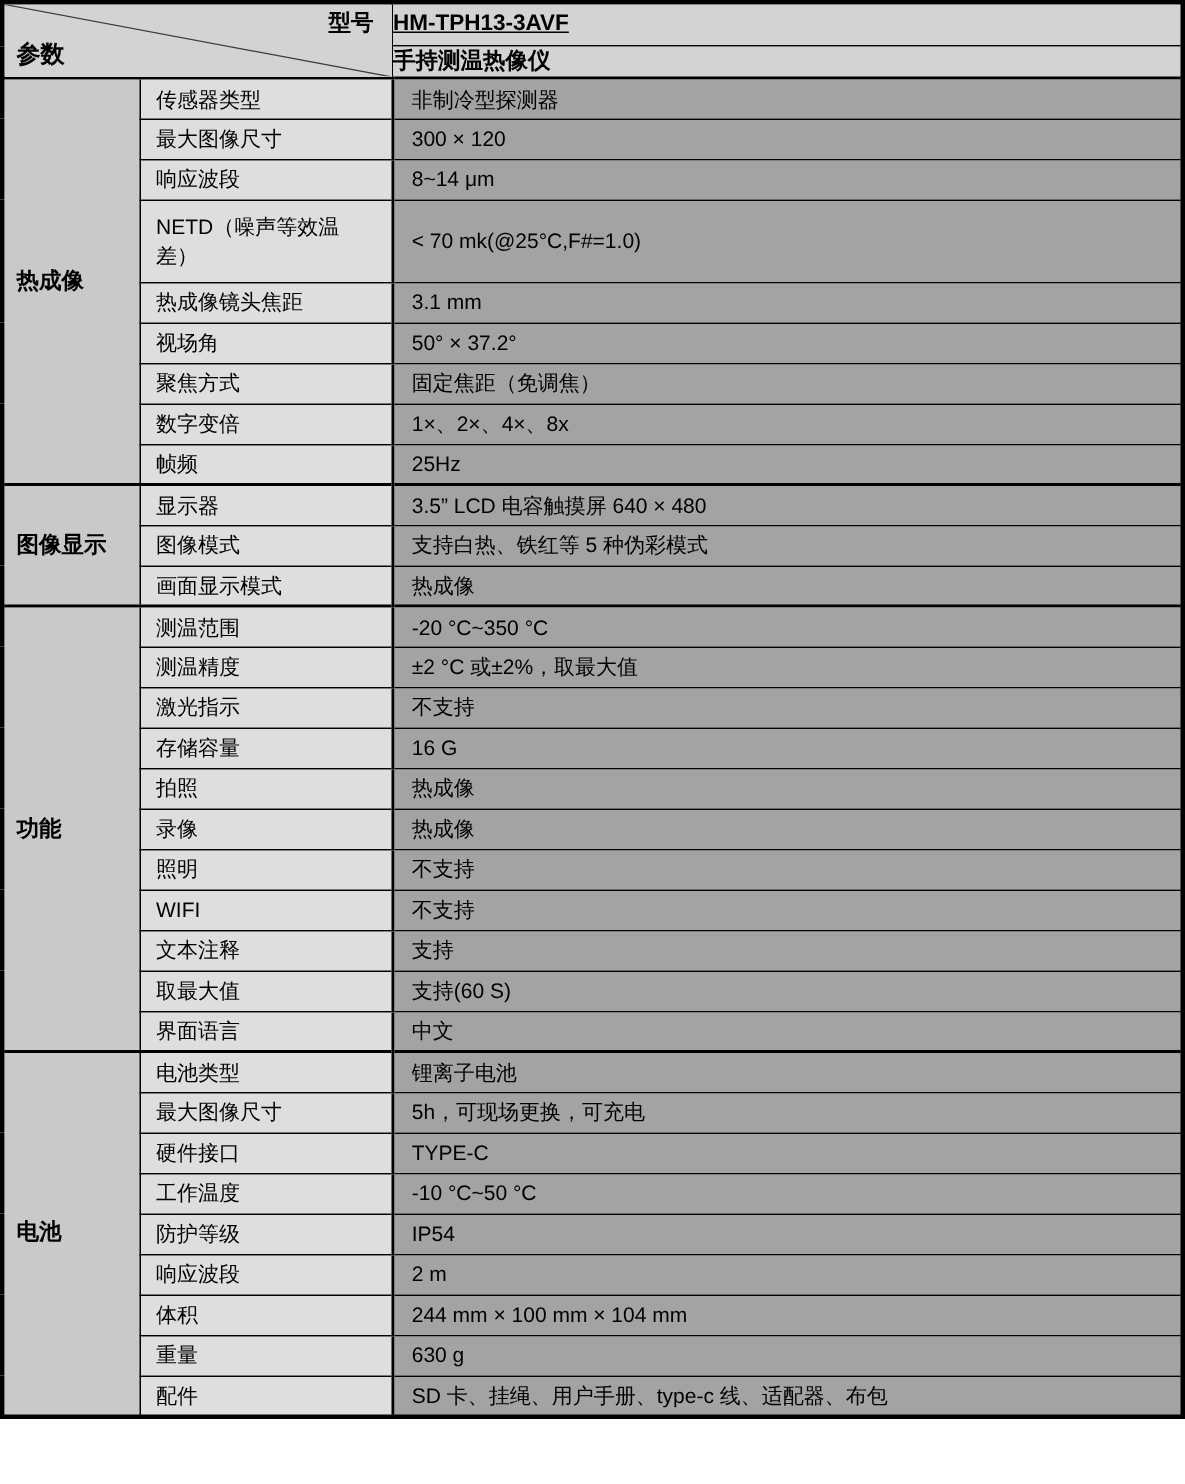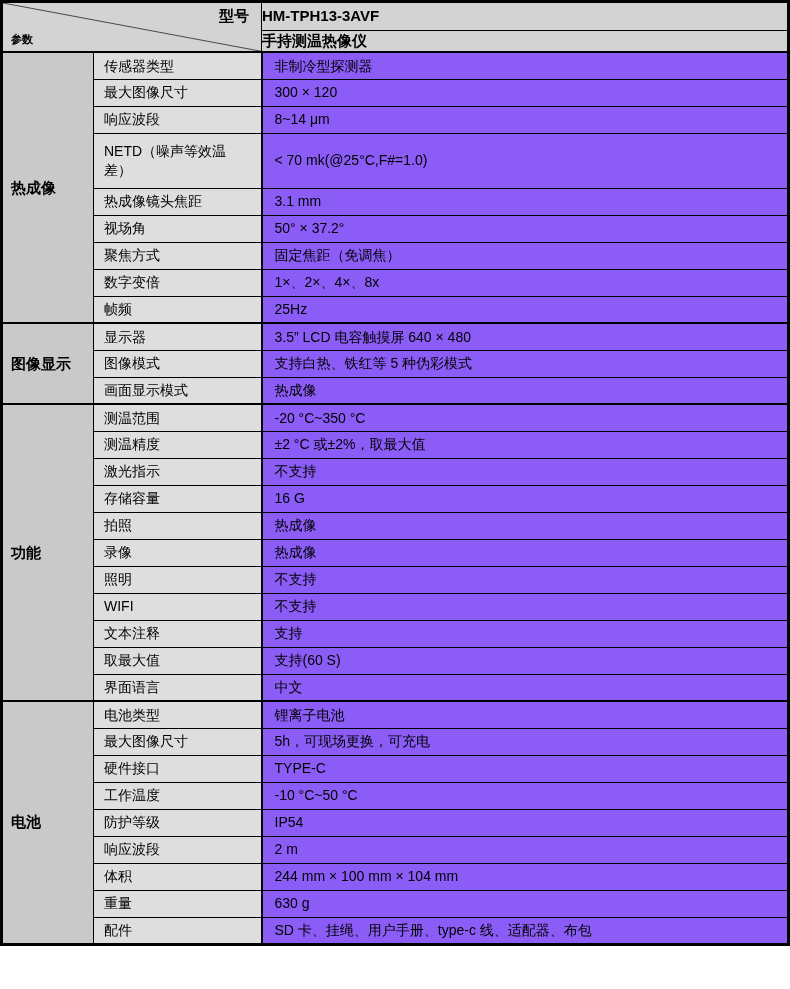--- a/index.html
+++ b/index.html
@@ -5,36 +5,36 @@
   html,body{margin:0;padding:0;background:#fff;}
   body{font-family:"Liberation Sans","DejaVu Sans",sans-serif;color:#000;}
   .wrap{width:790px;}
   table{border-collapse:collapse;table-layout:fixed;width:790px;
         border:3px solid var(--border-color,#000);}
   td{border:1px solid var(--border-color,#000);font-size:14px;line-height:1.35;
      overflow:hidden;vertical-align:middle;padding:0;}
   col.c1{width:92px;}
   col.c2{width:168px;}
   
-  tr.hdr1{height:29px;}
+  tr.hdr1{height:29px;text-decoration:underline;}
   tr.hdr2{height:16px;}
   .hcell{background:var(--header-bg,#d3d3d3);text-align:left;
          font-weight:bold;font-size:15px;}
   .corner{background:var(--header-bg,#d3d3d3);position:relative;padding:0;}
   .corner .diag{position:absolute;left:0;top:0;width:100%;height:100%;display:block;}
   .corner-model{position:absolute;top:3px;right:12px;font-weight:bold;font-size:15px;}
-  .corner-param{position:absolute;bottom:4px;left:8px;font-weight:bold;font-size:11px;}
+  .corner-param{position:absolute;bottom:4px;left:8px;font-weight:bold;font-size:16px;}
   
   tbody tr{height:27px;}
   tbody tr.tall{height:55px;}
   tr.gstart td{border-top:2px solid var(--border-color,#000);}
   .g{background:var(--group-bg,#c9c9c9);font-weight:bold;font-size:15px;
      text-align:left;padding-left:8px;}
   .l{background:var(--label-bg,#dedede);padding:2px 16px 2px 10px;margin-left:36px;}
-  .v{background:#8b5cf6;padding:2px 8px 2px 12px;
+  .v{background:#a3a3a3;padding:2px 8px 2px 12px;
      border-left:2px solid var(--border-color,#000);}
 </style>
 </head>
 <body>
 
 <div class="wrap">
 <table>
   <colgroup>
         <col class="c1">
         <col class="c2">

